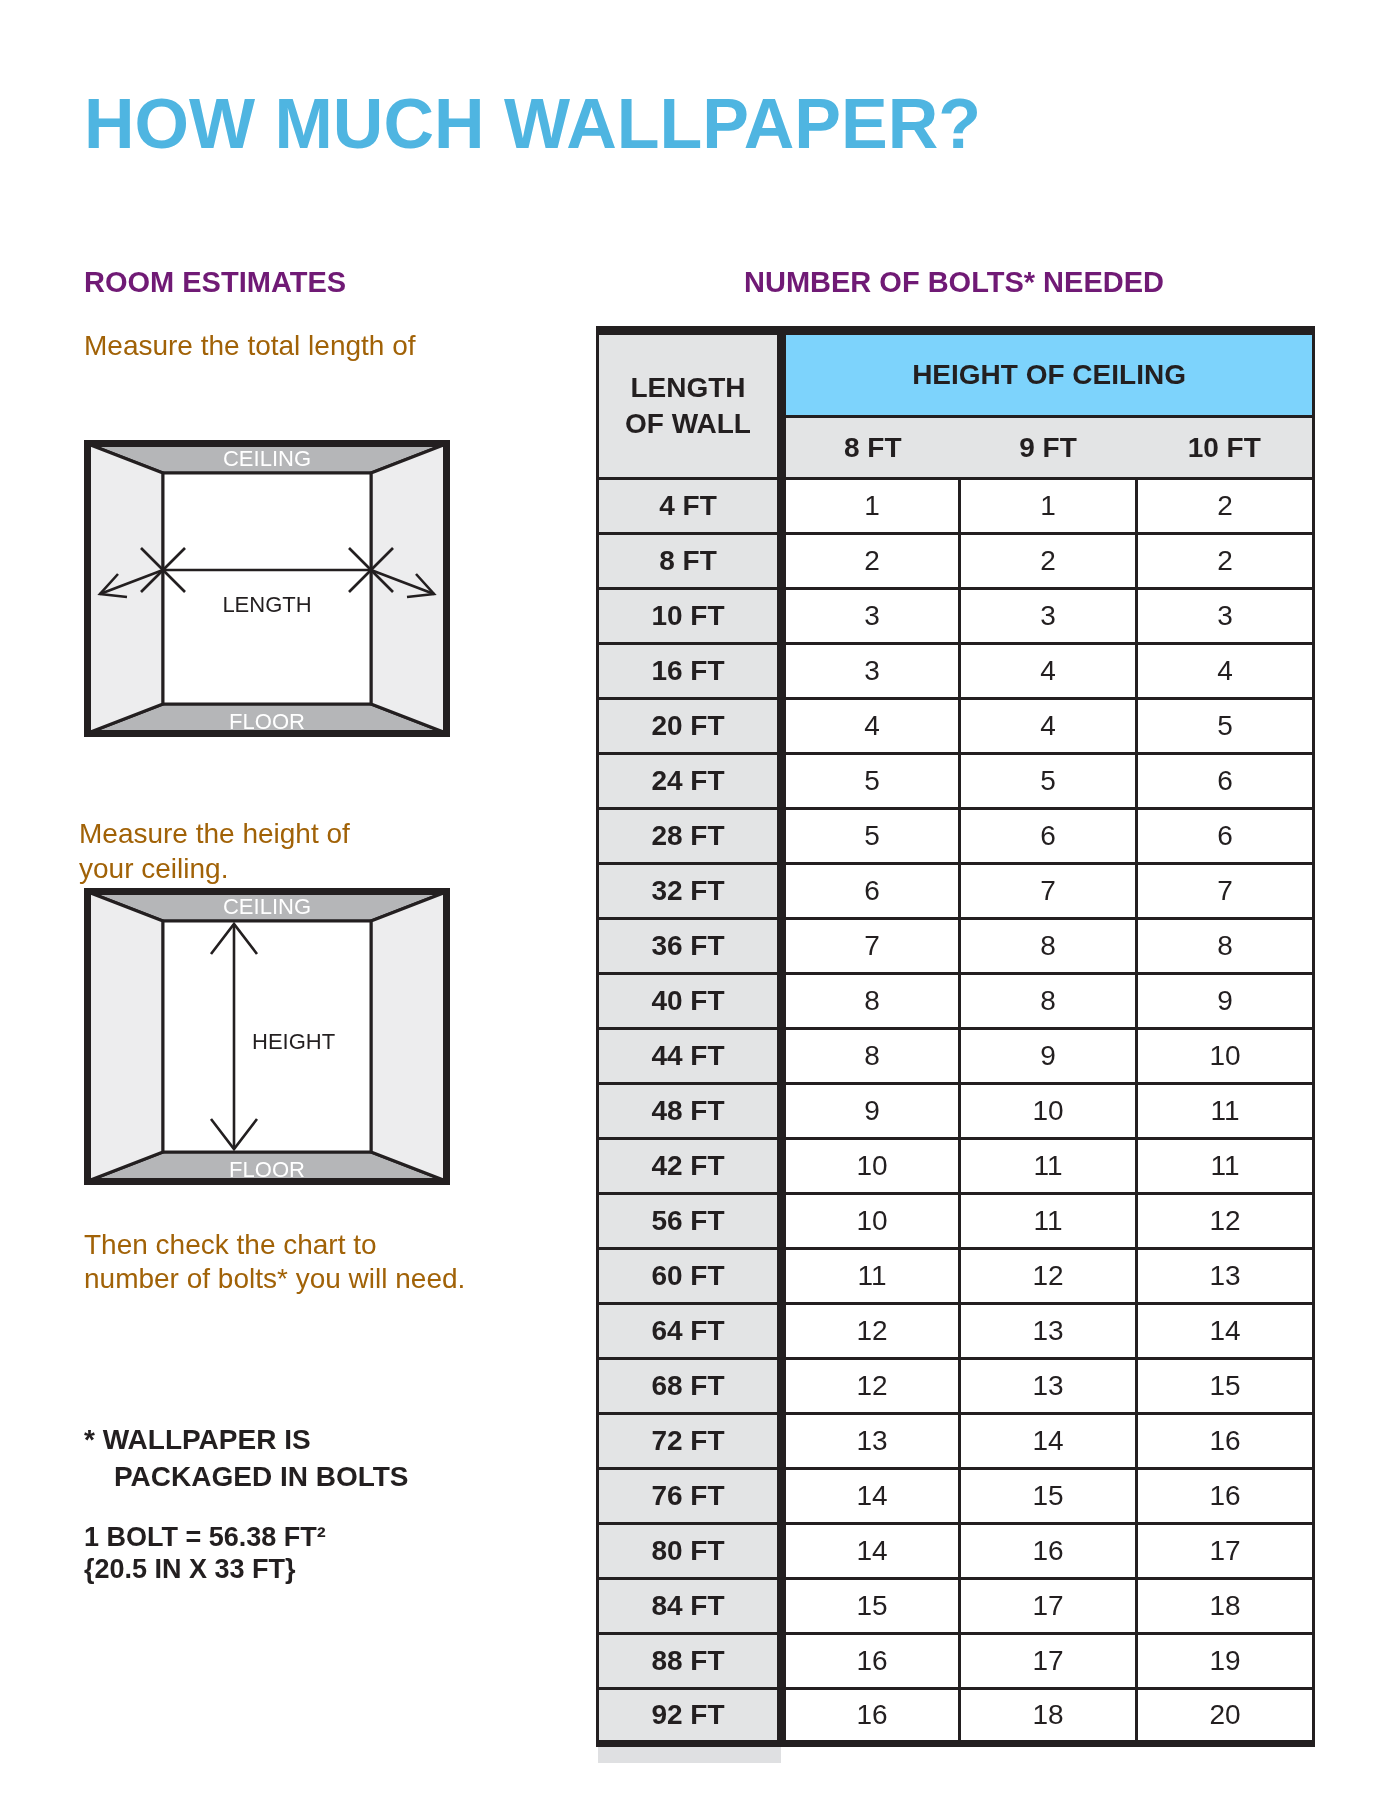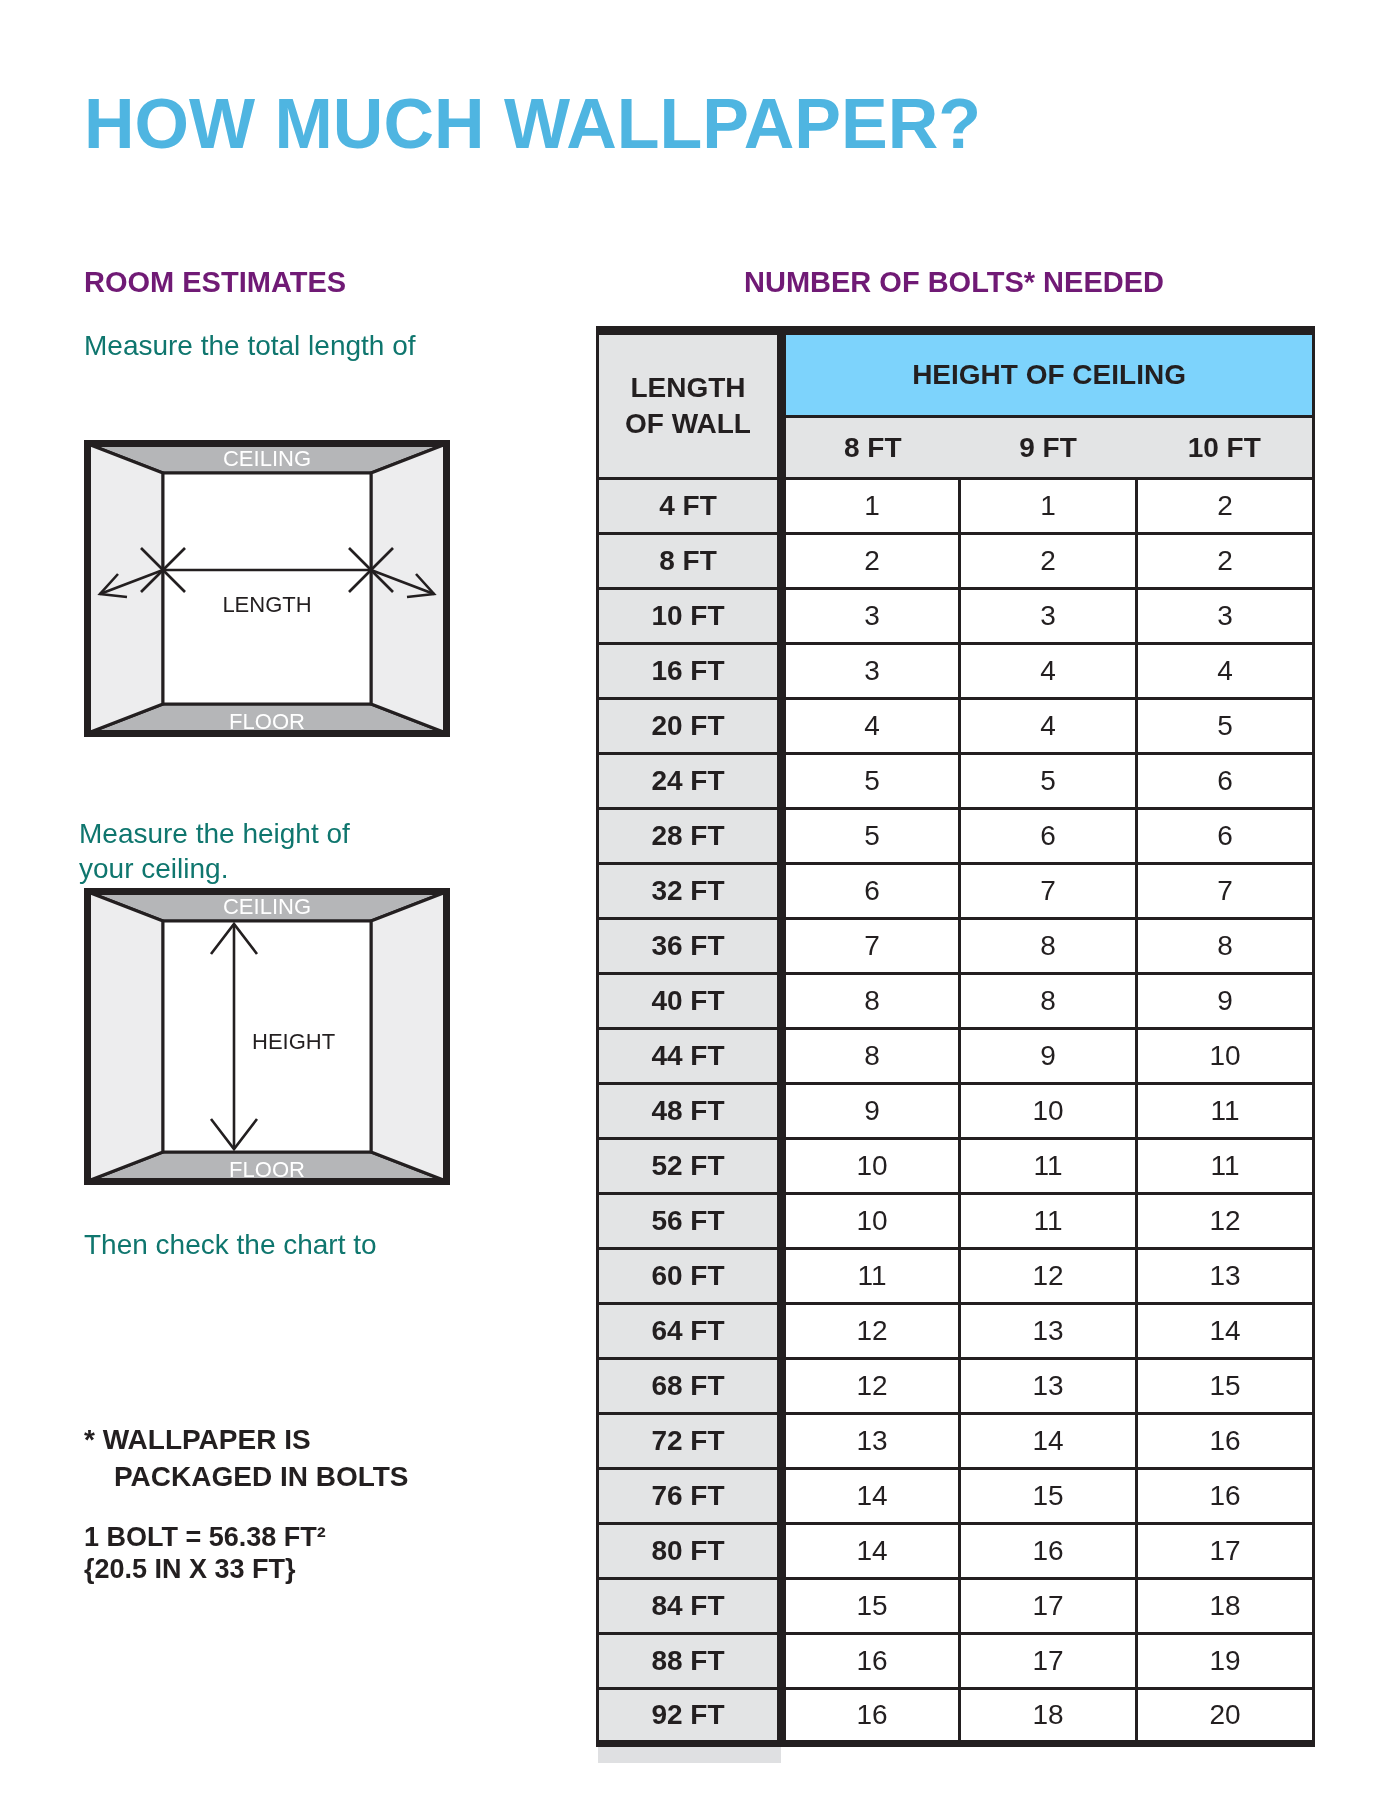--- a/index.html
+++ b/index.html
@@ -10,21 +10,21 @@
   .abs{position:absolute;}
   .page-title{
     left:84px;top:84px;font-size:70px;font-weight:700;letter-spacing:0px;
     color:#4fb5e1;white-space:nowrap;
   }
   .section-heading{
     font-size:29px;font-weight:700;color:#701a75;white-space:nowrap;
   }
   .left-heading{left:84px;top:266px;}
   .table-heading{left:596px;top:266px;width:716px;text-align:center;}
-  .body-text{font-size:28px;line-height:35px;color:#0f766e;}
+  .body-text{font-size:28px;line-height:35px;color:#a16207;}
   .para1{left:84px;top:328px;}
   .para2{left:79px;top:780px;margin-top:36px;}
   .para3{left:84px;top:1228px;line-height:34px;}
   .note-text{left:84px;top:1421px;font-size:28px;font-weight:700;line-height:37px;}
   .note-indent{padding-left:30px;}
   .bolt-info{left:84px;top:1521px;font-size:27px;font-weight:700;line-height:32px;}
   .diagram{left:84px;width:366px;height:297px;}
   .diagram1{top:440px;}
   .diagram2{top:888px;}
 
@@ -119,20 +119,21 @@
       <polyline points="127,66 150,36 173,66"></polyline>
       <polyline points="127,231 150,261 173,231"></polyline>
     </g>
     <text x="183" y="26" font-size="22" fill="#ffffff" text-anchor="middle">CEILING</text>
     <text x="183" y="289" font-size="22" fill="#ffffff" text-anchor="middle">FLOOR</text>
     <text x="168" y="161" font-size="22" fill="#231f20" text-anchor="start">HEIGHT</text>
   </svg>
 
   <div class="abs body-text para3">
     <div>Then check the chart to</div>
+    <div>number of bolts* you will need.</div>
   </div>
 
   <div class="abs note-text">
     <div>* WALLPAPER IS</div>
     <div class="note-indent">PACKAGED IN BOLTS</div>
   </div>
 
   <div class="abs bolt-info">
     <div>1 BOLT = 56.38 FT²</div>
     <div>{20.5 IN X 33 FT}</div>
@@ -229,21 +230,21 @@
             <td class="datacell">9</td>
             <td class="datacell">10</td>
           </tr>
           <tr>
             <td class="rowhead">48 FT</td>
             <td class="datacell">9</td>
             <td class="datacell">10</td>
             <td class="datacell">11</td>
           </tr>
           <tr>
-            <td class="rowhead">52 FT</td>
+            <td class="rowhead">42 FT</td>
             <td class="datacell">10</td>
             <td class="datacell">11</td>
             <td class="datacell">11</td>
           </tr>
           <tr>
             <td class="rowhead">56 FT</td>
             <td class="datacell">10</td>
             <td class="datacell">11</td>
             <td class="datacell">12</td>
           </tr>

